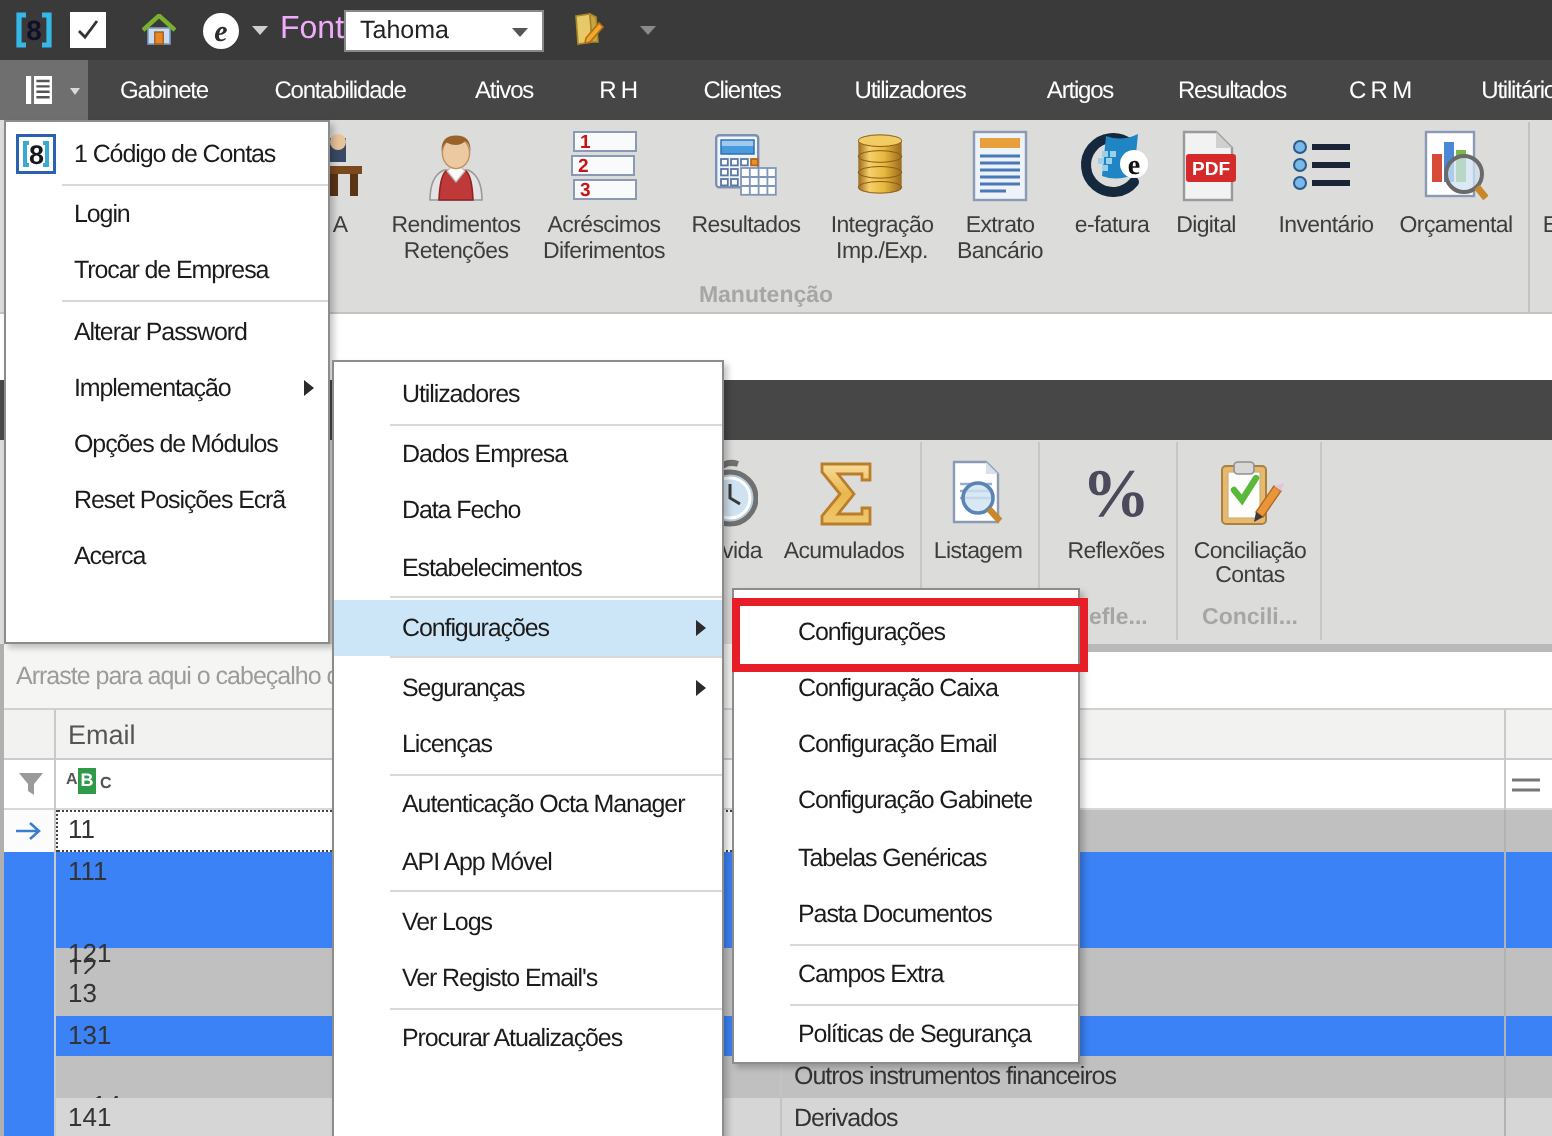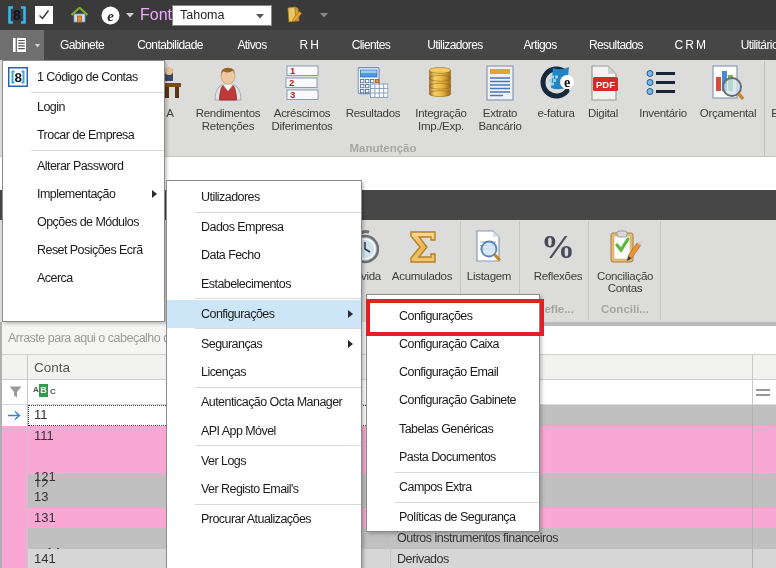--- a/index.html
+++ b/index.html
@@ -27,21 +27,21 @@
 .tsep { position:absolute; top:1px; width:1px; height:99px; background:#c6c6c4; }
 .ticon { position:absolute; top:10px; transform:translateX(-50%); }
 .tlabel { position:absolute; top:50px; transform:translateX(-50%); font-size:11.5px; color:#3d3d3d; text-align:center; line-height:12px; white-space:nowrap; letter-spacing:-0.3px; }
 .tcap { position:absolute; top:83px; transform:translateX(-50%); font-size:11.5px; color:#a6a6a4; font-weight:bold; white-space:nowrap; }
 
 
 #gridstrip { left:0; top:322px; width:776px; height:4px; background:#b9b9b9; }
 #groupband { left:0; top:322px; width:540px; height:32px; background:#f5f5f4; color:#9b9b9b; font-size:12.5px; letter-spacing:-0.5px; line-height:32px; padding-left:8px; white-space:nowrap; overflow:hidden; }
 #gridhead { left:0; top:354px; width:776px; height:26px; background:#f2f2f1; border-top:1px solid #d0d0d0; border-bottom:1px solid #cccccc; }
 #gridfilter { left:0; top:380px; width:776px; height:25px; background:#fff; border-bottom:1px solid #d8d8d8; }
-#gridrows { left:0; top:405px; width:776px; height:163px; background:#f9a8d4; }
+#gridrows { left:0; top:405px; width:776px; height:163px; background:#3b82f6; }
 .grow { position:absolute; left:0; width:776px; height:20.5px; }
 .gcell { position:absolute; top:0; height:20.5px; font-size:13px; color:#333; line-height:20px; white-space:nowrap; }
 .vline { position:absolute; width:1px; background:#c9c9c9; }
 #gridleft { left:0; top:322px; width:2px; height:246px; background:#b0b0b0; }
 
 
 .menu { background:#fff; border:1px solid #8c8c8c; box-shadow:2px 2px 3px rgba(0,0,0,0.22); }
 .mi { position:relative; height:28.2px; line-height:28.2px; font-size:12.5px; letter-spacing:-0.55px; color:#1b1b1b; padding-left:34px; white-space:nowrap; }
 .msep { height:1px; background:#d9d9d9; margin:0.5px 0 0.5px 28px; }
 .mhl { background:#cde6f7; }
@@ -311,21 +311,21 @@
   <div class="tlabel" style="left:489px;">Listagem</div>
   <div class="tlabel" style="left:558px;">Reflexões</div>
   <div class="tlabel" style="left:625px;">Conciliação<br>Contas</div>
   <div class="tcap" style="left:555px;">Refle...</div>
   <div class="tcap" style="left:625px;">Concili...</div>
 </div>
 
 <div class="abs" id="gridstrip"></div>
 <div class="abs" id="groupband">Arraste para aqui o cabeçalho de</div>
 <div class="abs" id="gridhead">
-  <div class="gcell" style="left:34px; top:3px; color:#555; font-size:13.5px;">Conta</div>
+  <div class="gcell" style="left:34px; top:3px; color:#555; font-size:13.5px;">Email</div>
   <div class="vline" style="left:27px; top:0; height:26px;"></div>
   <div class="vline" style="left:751.5px; top:0; height:26px;"></div>
 </div>
 <div class="abs" id="gridfilter">
   <svg class="abs" style="left:9px; top:6px;" width="13" height="12" viewBox="0 0 13 12">
         <path d="M0.5 0.5 H12.5 L8 6 V11.5 L5 9.5 V6 Z" fill="#9a9a9a"></path>
       </svg>
   <div class="abs" style="left:33px; top:5px; font-size:8px; font-weight:bold; color:#555;">A</div>
   <div class="abs" style="left:39px; top:4px; width:9px; height:13px; background:#2f9a48; color:#fff; font-size:9px; font-weight:bold; text-align:center; line-height:13px;">B</div>
   <div class="abs" style="left:50px; top:7px; font-size:8px; font-weight:bold; color:#555;">C</div>

